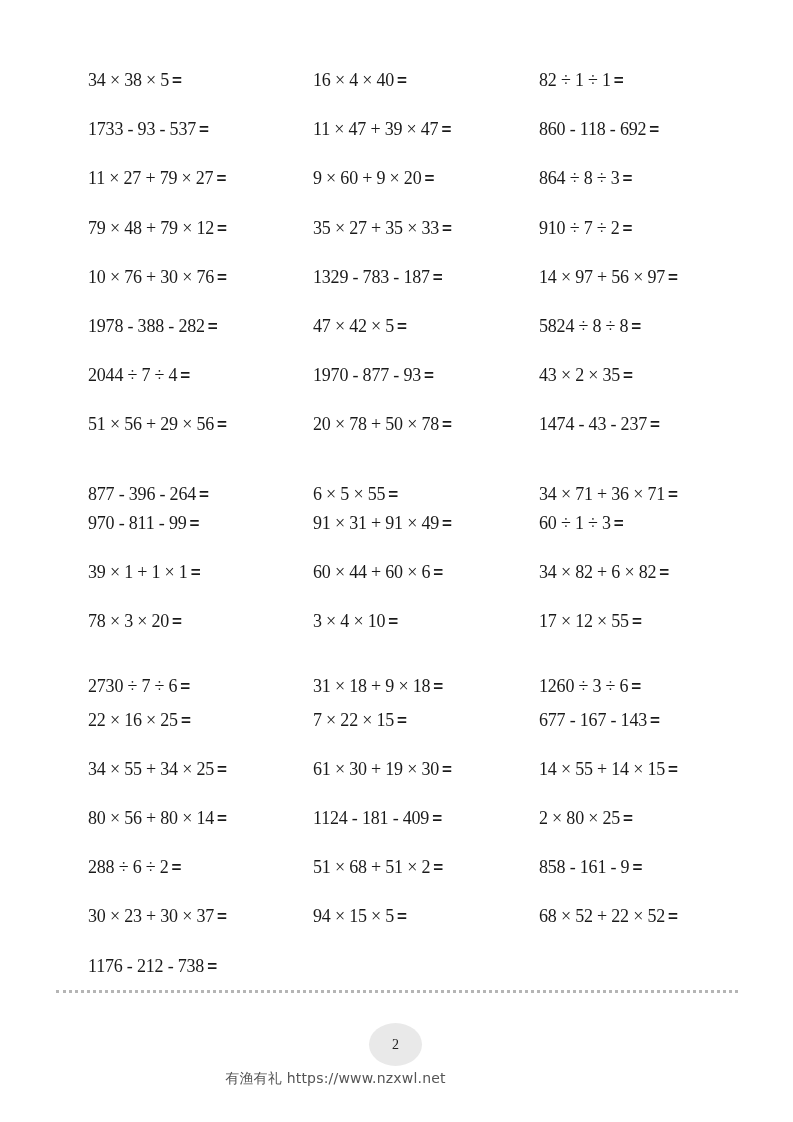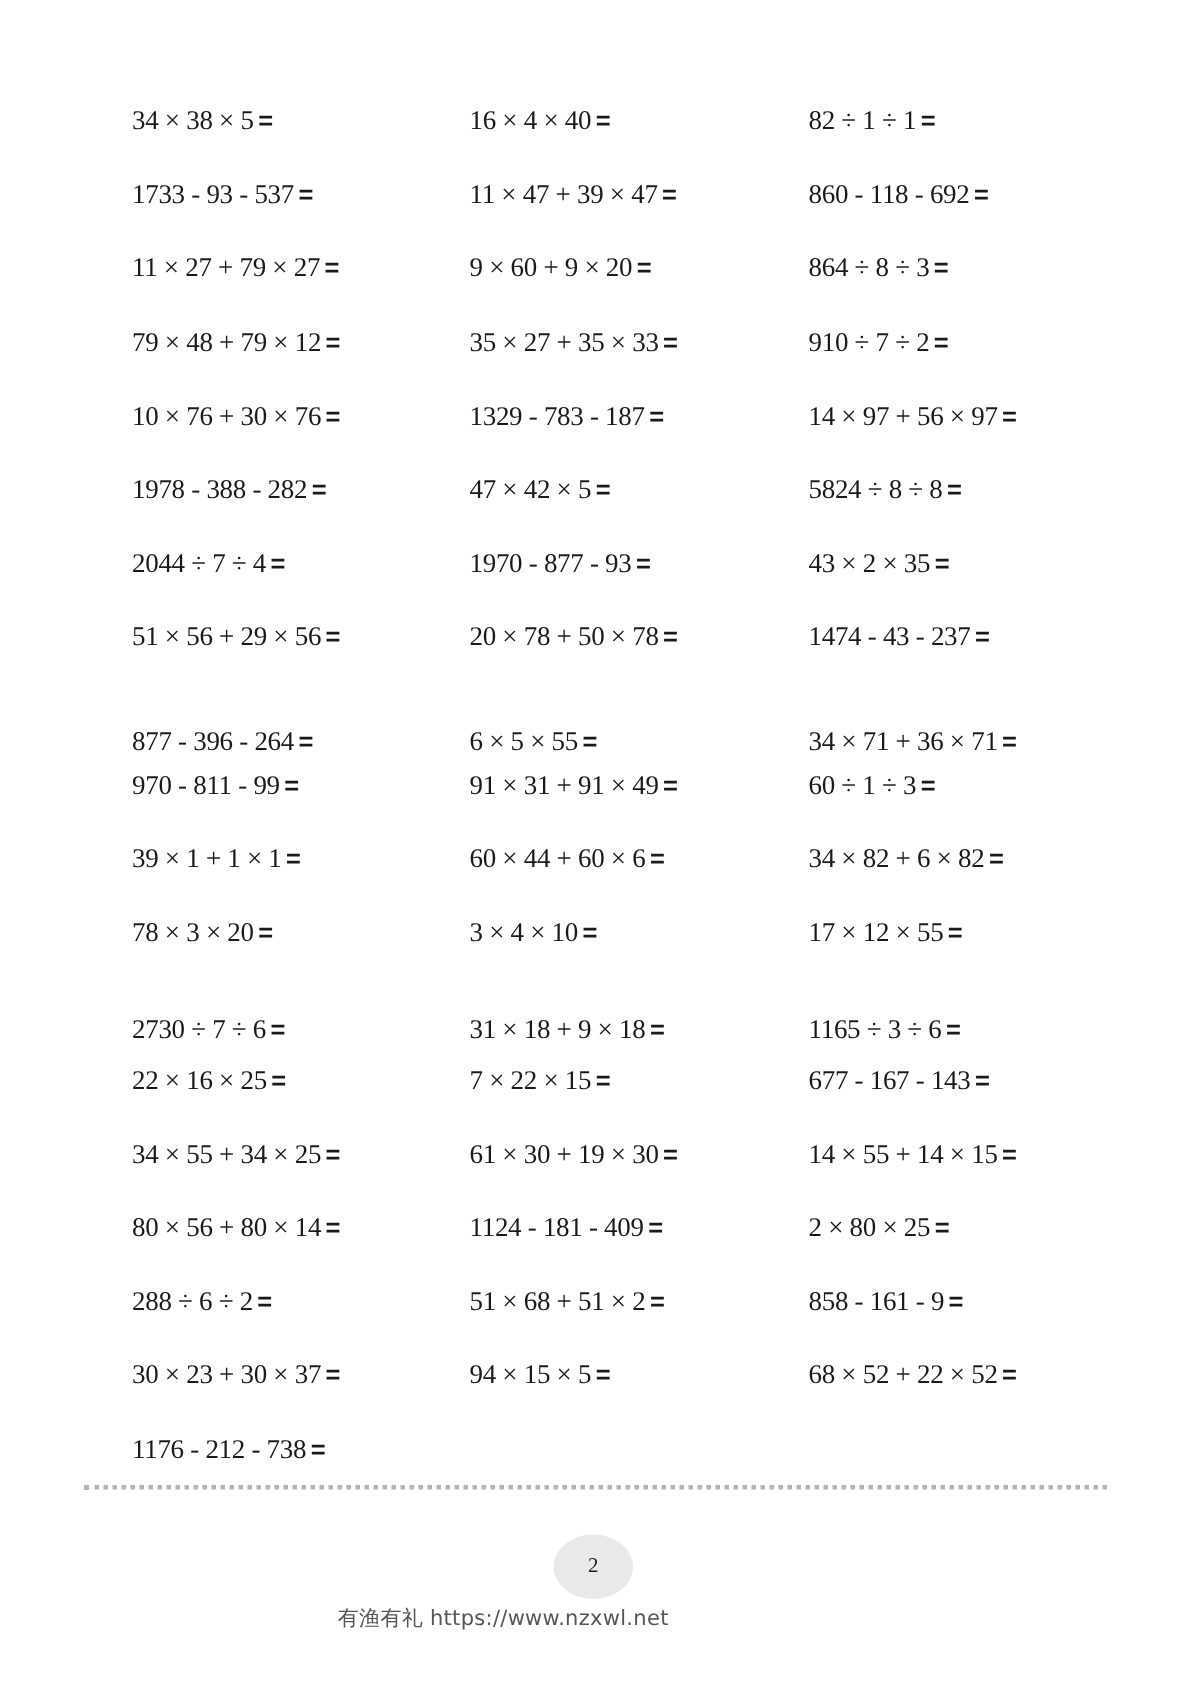--- a/index.html
+++ b/index.html
@@ -139,21 +139,21 @@
       <div class="problem col-2"><span>34 × 82 + 6 × 82</span><span class="eq">=</span></div>
     </div>
     <div class="row" style="top: 609px;">
       <div class="problem col-0"><span>78 × 3 × 20</span><span class="eq">=</span></div>
       <div class="problem col-1"><span>3 × 4 × 10</span><span class="eq">=</span></div>
       <div class="problem col-2"><span>17 × 12 × 55</span><span class="eq">=</span></div>
     </div>
     <div class="row" style="top: 658px; margin-top: 16px;">
       <div class="problem col-0"><span>2730 ÷ 7 ÷ 6</span><span class="eq">=</span></div>
       <div class="problem col-1"><span>31 × 18 + 9 × 18</span><span class="eq">=</span></div>
-      <div class="problem col-2"><span>1165 ÷ 3 ÷ 6</span><span class="eq">=</span></div>
+      <div class="problem col-2"><span>1260 ÷ 3 ÷ 6</span><span class="eq">=</span></div>
     </div>
     <div class="row" style="top: 708px;">
       <div class="problem col-0"><span>22 × 16 × 25</span><span class="eq">=</span></div>
       <div class="problem col-1"><span>7 × 22 × 15</span><span class="eq">=</span></div>
       <div class="problem col-2"><span>677 - 167 - 143</span><span class="eq">=</span></div>
     </div>
     <div class="row" style="top: 757px;">
       <div class="problem col-0"><span>34 × 55 + 34 × 25</span><span class="eq">=</span></div>
       <div class="problem col-1"><span>61 × 30 + 19 × 30</span><span class="eq">=</span></div>
       <div class="problem col-2"><span>14 × 55 + 14 × 15</span><span class="eq">=</span></div>

